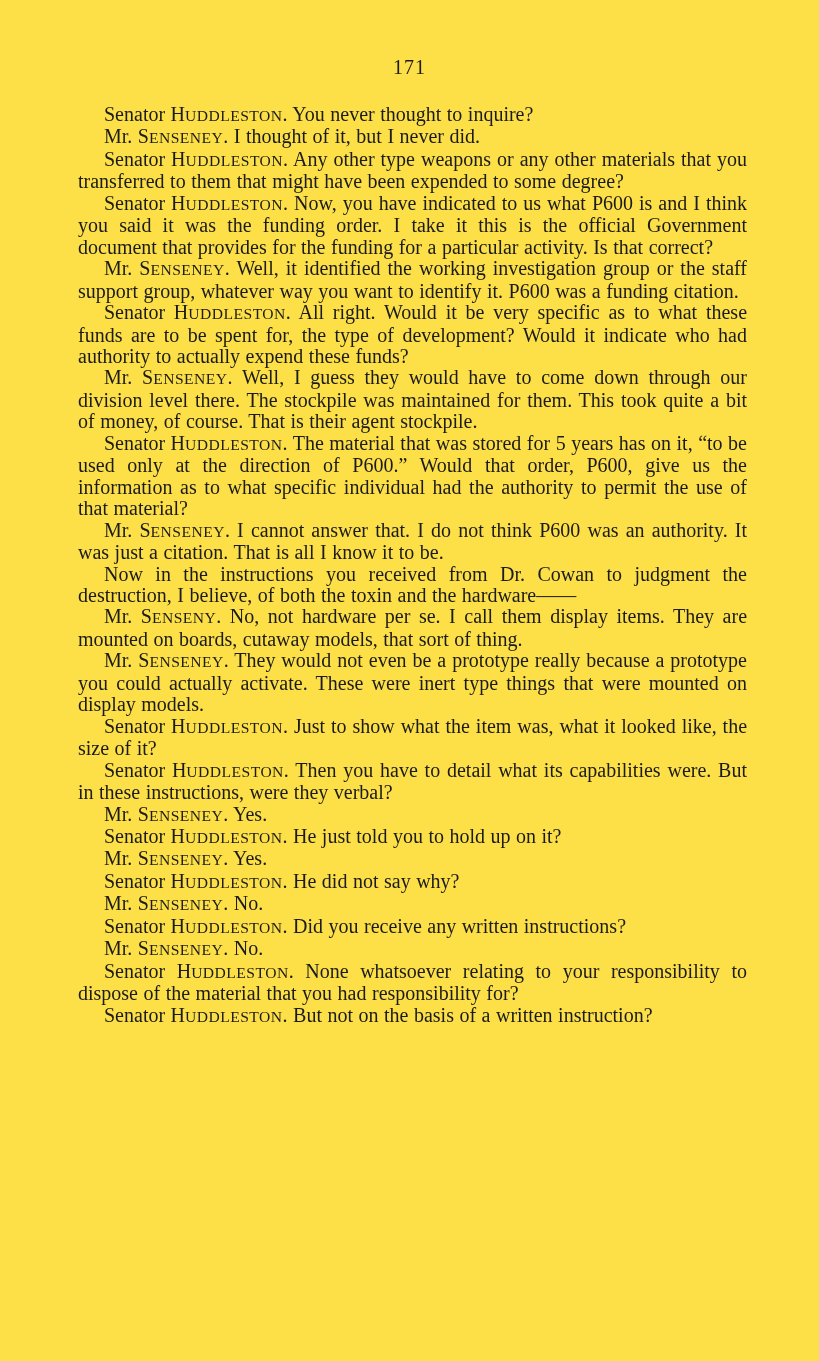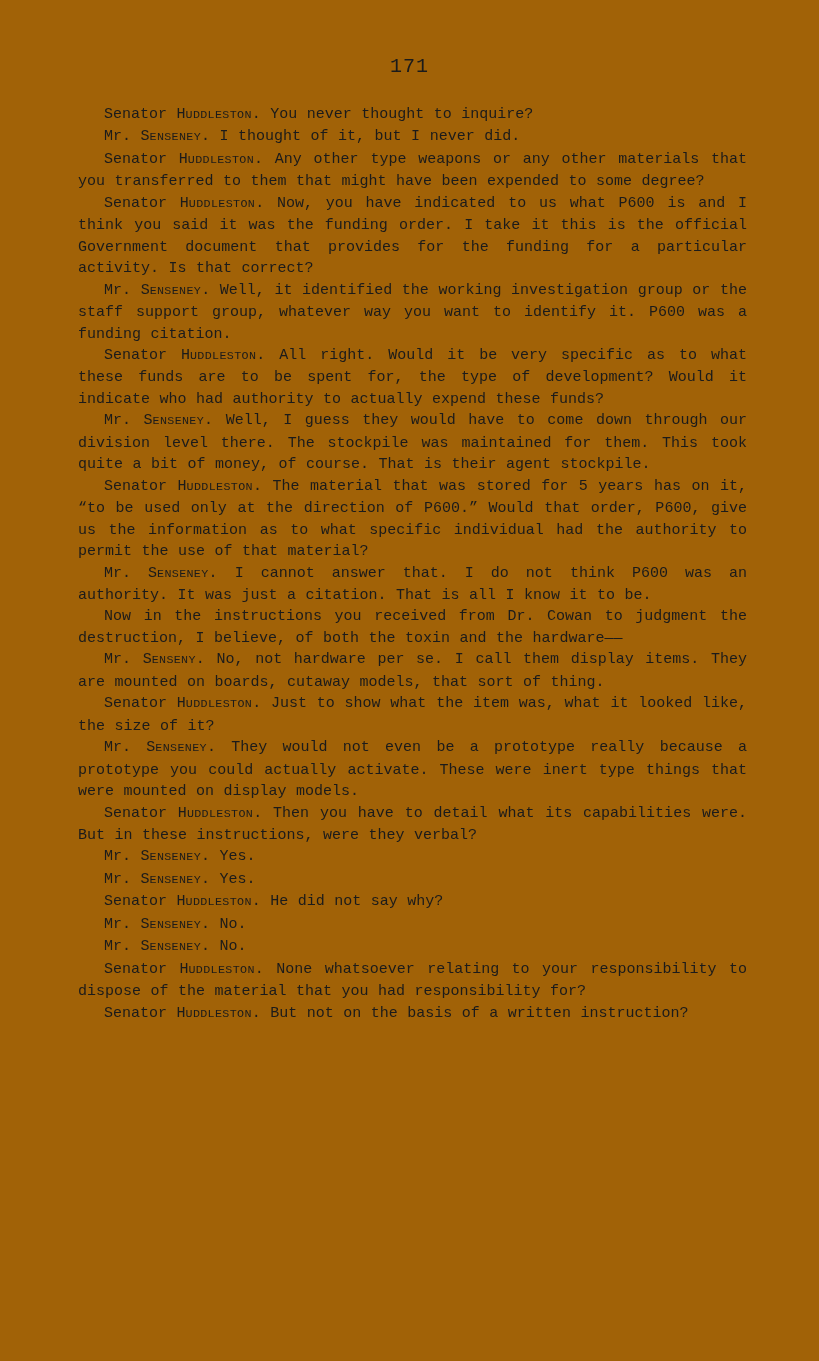--- a/index.html
+++ b/index.html
@@ -4,44 +4,44 @@
 <style>
   html, body {
     margin: 0;
     padding: 0;
     background: #ffffff;
   }
   .page {
     position: relative;
     width: 819px;
     height: 1361px;
-    background: #a16207;
+    background: #fde047;
     color: #1b1b1b;
-    font-family: Liberation Mono, monospace;
+    font-family: Liberation Serif, serif;
     overflow: hidden;
     box-sizing: border-box;
     padding-top: 57px;
   }
   .page-number {
     text-align: center;
     font-size: 20px;
     line-height: 20px;
     margin: 0 0 27px 0;
     letter-spacing: 1px;
   }
   .textblock {
     margin-left: 78px;
     margin-right: 72px;
   }
   p.para {
     margin: 0;
     padding: 0;
     text-indent: 26px;
     text-align: justify;
-    font-size: 15px;
+    font-size: 20px;
     line-height: 21.45px;
     word-spacing: 0.5px;
   }
   .speaker .sc-rest {
     font-size: 0.78em;
     letter-spacing: 0.03em;
   }
 </style>
 </head>
 <body>
@@ -53,24 +53,26 @@
       <p class="para"><span class="speaker">Mr. S<span class="sc-rest">ENSENEY</span>. </span>I thought of it, but I never did.</p>
       <p class="para"><span class="speaker">Senator H<span class="sc-rest">UDDLESTON</span>. </span>Any other type weapons or any other materials that you transferred to them that might have been expended to some degree?</p>
       <p class="para"><span class="speaker">Senator H<span class="sc-rest">UDDLESTON</span>. </span>Now, you have indicated to us what P600 is and I think you said it was the funding order. I take it this is the official Government document that provides for the funding for a particular activity. Is that correct?</p>
       <p class="para"><span class="speaker">Mr. S<span class="sc-rest">ENSENEY</span>. </span>Well, it identified the working investigation group or the staff support group, whatever way you want to identify it. P600 was a funding citation.</p>
       <p class="para"><span class="speaker">Senator H<span class="sc-rest">UDDLESTON</span>. </span>All right. Would it be very specific as to what these funds are to be spent for, the type of development? Would it indicate who had authority to actually expend these funds?</p>
       <p class="para"><span class="speaker">Mr. S<span class="sc-rest">ENSENEY</span>. </span>Well, I guess they would have to come down through our division level there. The stockpile was maintained for them. This took quite a bit of money, of course. That is their agent stockpile.</p>
       <p class="para"><span class="speaker">Senator H<span class="sc-rest">UDDLESTON</span>. </span>The material that was stored for 5 years has on it, “to be used only at the direction of P600.” Would that order, P600, give us the information as to what specific individual had the authority to permit the use of that material?</p>
       <p class="para"><span class="speaker">Mr. S<span class="sc-rest">ENSENEY</span>. </span>I cannot answer that. I do not think P600 was an authority. It was just a citation. That is all I know it to be.</p>
       <p class="para">Now in the instructions you received from Dr. Cowan to judgment the destruction, I believe, of both the toxin and the hardware——</p>
       <p class="para"><span class="speaker">Mr. S<span class="sc-rest">ENSENY</span>. </span>No, not hardware per se. I call them display items. They are mounted on boards, cutaway models, that sort of thing.</p>
+      <p class="para"><span class="speaker">Mr. S<span class="sc-rest">ENSENEY</span>. </span>They would not even be a prototype really because a prototype you could actually activate. These were inert type things that were mounted on display models.</p>
       <p class="para"><span class="speaker">Senator H<span class="sc-rest">UDDLESTON</span>. </span>Just to show what the item was, what it looked like, the size of it?</p>
-      <p class="para"><span class="speaker">Mr. S<span class="sc-rest">ENSENEY</span>. </span>They would not even be a prototype really because a prototype you could actually activate. These were inert type things that were mounted on display models.</p>
       <p class="para"><span class="speaker">Senator H<span class="sc-rest">UDDLESTON</span>. </span>Then you have to detail what its capabilities were. But in these instructions, were they verbal?</p>
       <p class="para"><span class="speaker">Mr. S<span class="sc-rest">ENSENEY</span>. </span>Yes.</p>
+      <p class="para"><span class="speaker">Senator H<span class="sc-rest">UDDLESTON</span>. </span>He just told you to hold up on it?</p>
       <p class="para"><span class="speaker">Mr. S<span class="sc-rest">ENSENEY</span>. </span>Yes.</p>
       <p class="para"><span class="speaker">Senator H<span class="sc-rest">UDDLESTON</span>. </span>He did not say why?</p>
       <p class="para"><span class="speaker">Mr. S<span class="sc-rest">ENSENEY</span>. </span>No.</p>
+      <p class="para"><span class="speaker">Senator H<span class="sc-rest">UDDLESTON</span>. </span>Did you receive any written instructions?</p>
       <p class="para"><span class="speaker">Mr. S<span class="sc-rest">ENSENEY</span>. </span>No.</p>
       <p class="para"><span class="speaker">Senator H<span class="sc-rest">UDDLESTON</span>. </span>None whatsoever relating to your responsibility to dispose of the material that you had responsibility for?</p>
       <p class="para"><span class="speaker">Senator H<span class="sc-rest">UDDLESTON</span>. </span>But not on the basis of a written instruction?</p>
     </div>
 </div>
 
 </body></html>

